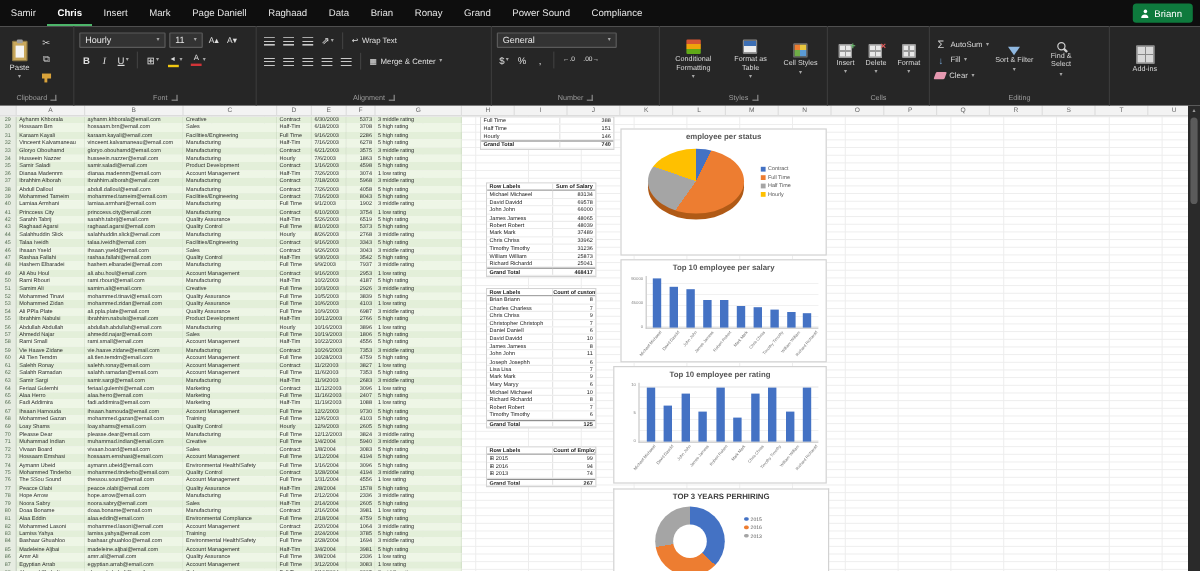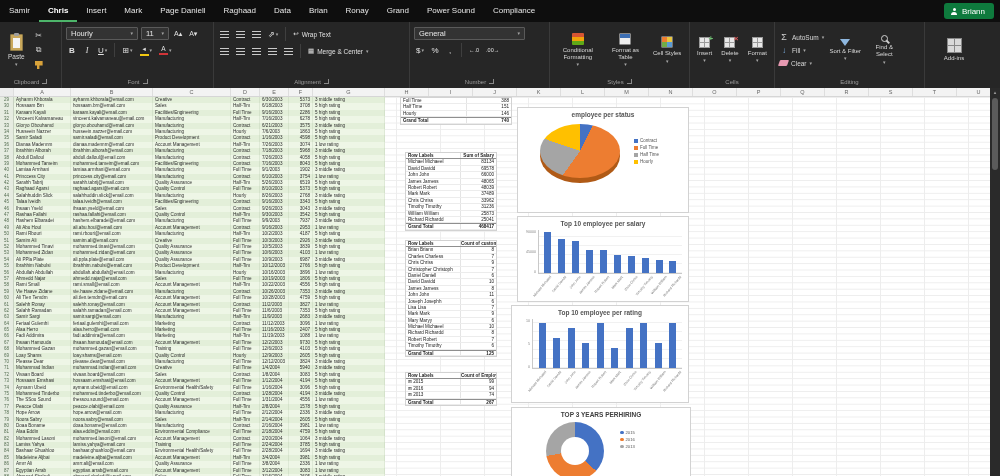--- a/index.html
+++ b/index.html
@@ -269,21 +269,21 @@
       </div>
       <div class="rgroup-label">
           <span>Alignment</span>
           <span class="launcher"></span>
         </div>
     </div>
 
     <div class="rgroup" style="width:140px">
       <div class="rgroup-content col">
         <div class="rrow">
-          <div class="combo" style="width:111px">
+          <div class="combo" style="width:100px">
               <span>General</span>
               <span class="caret">▾</span>
             </div>
         </div>
         <div class="rrow">
           <div class="fmtbtn">
               <span>$</span>
               <span class="caret">▾</span>
             </div>
           <div class="fmtbtn">

